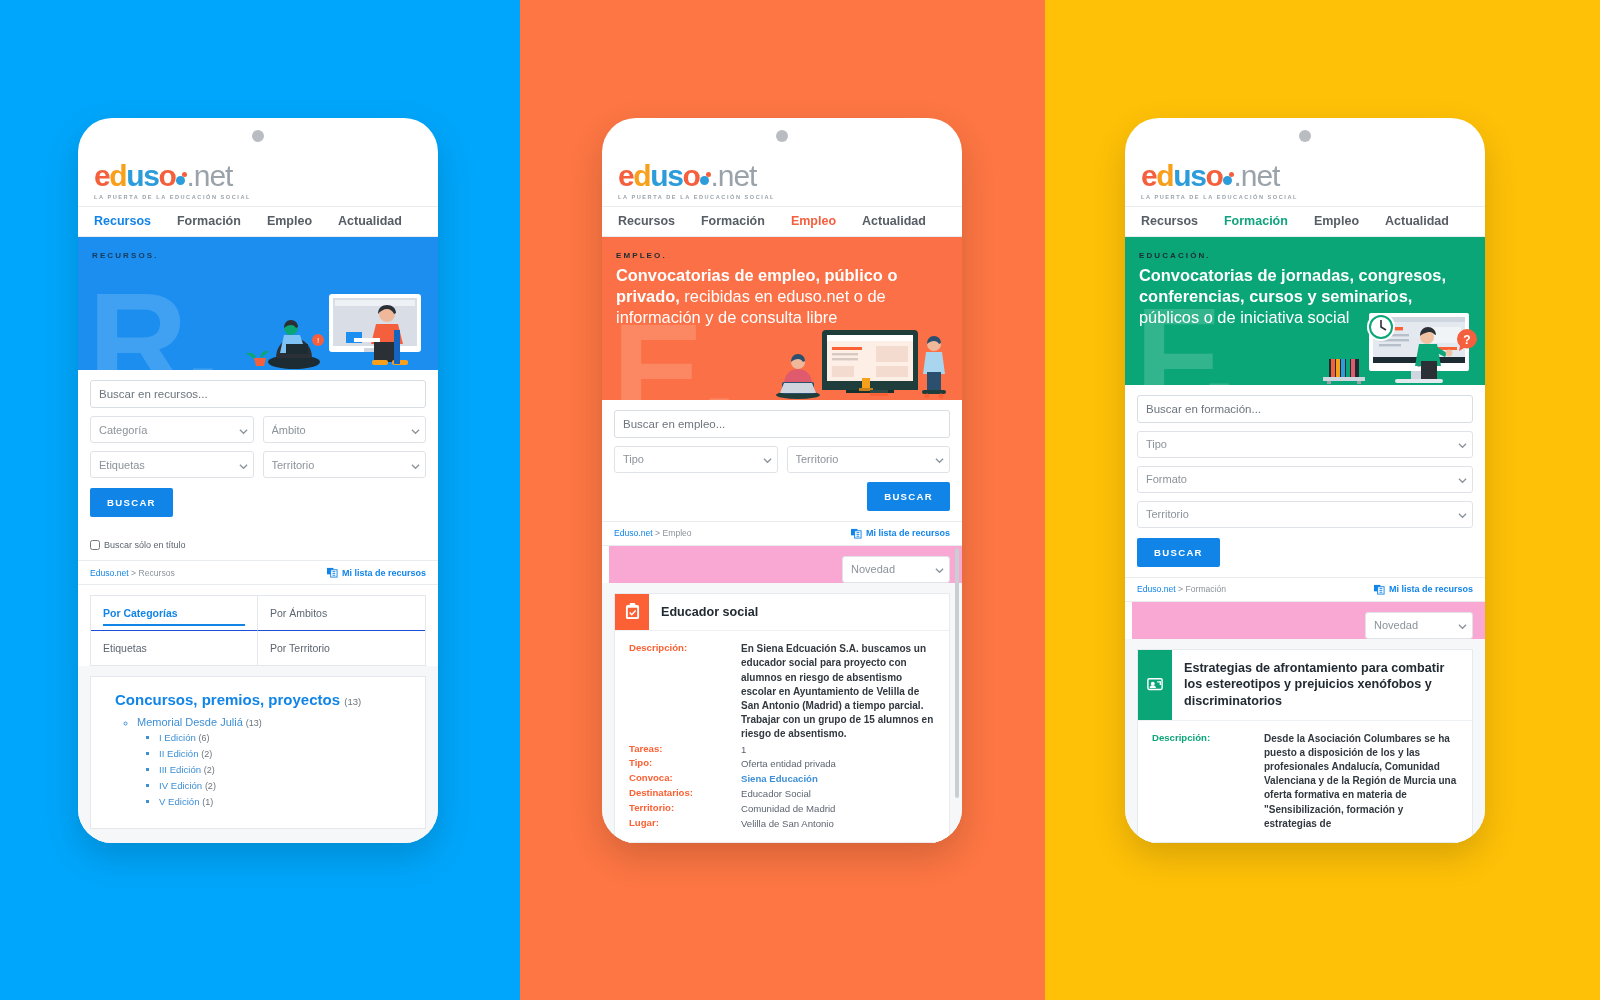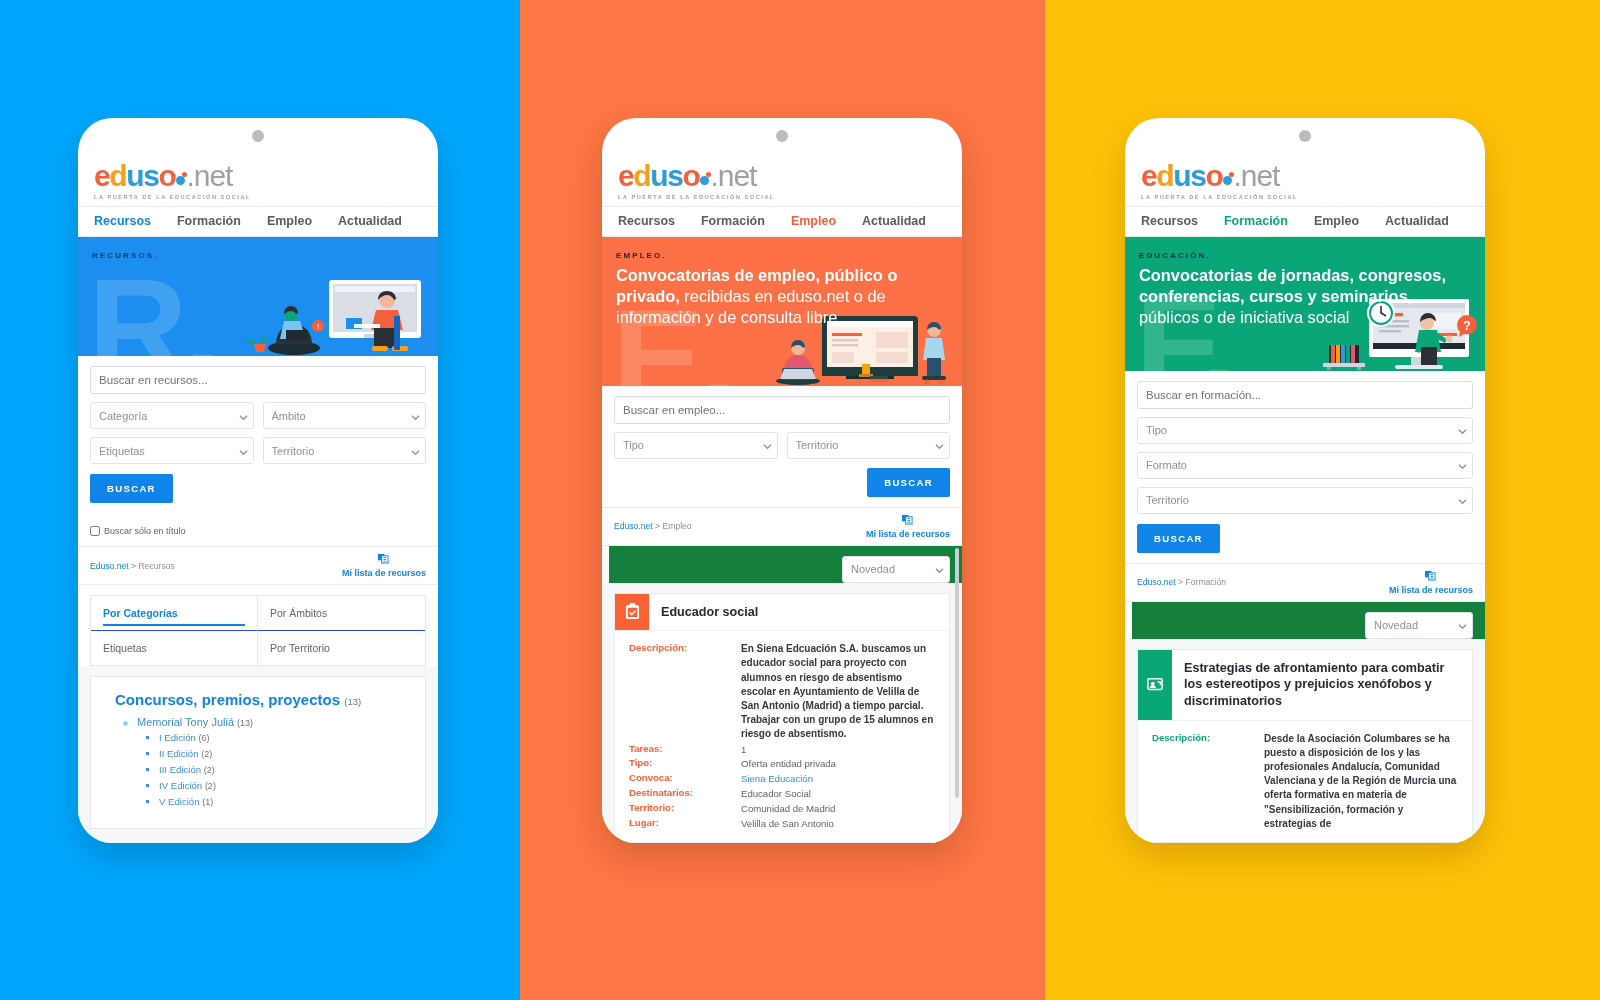--- a/index.html
+++ b/index.html
@@ -127,21 +127,21 @@
   .checkline label { font-size: 9px; color: #5c6570; }
 
   
   .crumbbar {
     display: flex; justify-content: space-between; align-items: center;
     padding: 6px 12px; border-top: 1px solid #e9ecef;
     border-bottom: 1px solid #e9ecef; background: #fff;
   }
   .crumb { font-size: 8.6px; color: #8b939b; }
   .crumb a { color: #1184E8; text-decoration: none; }
-  .mylist { display: flex; align-items: center; gap: 4px; font-size: 9px; font-weight: bold; color: #1184E8; cursor: pointer; flex-direction: column; }
+  .mylist { display: flex; align-items: center; gap: 4px; font-size: 9px; font-weight: bold; color: #1184E8; cursor: pointer; }
 
   
   .tabs-grid {
     display: grid; grid-template-columns: 1fr 1fr;
     border: 1px solid #e4e8ec; margin: 10px 12px 0 12px; background: #fff;
   }
   .tab {
     padding: 11px 12px; font-size: 10.5px; color: #5c6570; cursor: pointer;
     border-right: 1px solid #e4e8ec; border-bottom: 1px solid #1d4ed8;
     position: relative;
@@ -160,21 +160,21 @@
   .res-title { font-size: 15px; font-weight: bold; color: #1184E8; }
   .res-title .count { font-size: 9.5px; font-weight: normal; color: #6c757d; }
   .lvl1 { list-style: circle; margin: 8px 0 0 22px; }
   .lvl1 > li { font-size: 11px; color: #3E8FD6; margin-bottom: 3px; }
   .lvl1 > li .count { color: #6c757d; font-size: 9px; }
   .lvl2 { list-style: square; margin: 4px 0 0 22px; }
   .lvl2 > li { font-size: 9.6px; color: #3E8FD6; margin-bottom: 5px; }
   .lvl2 > li .count { color: #6c757d; }
 
   
-  .sortbar { background: #15803d; padding: 10px 12px 0 12px; display: flex; justify-content: flex-end; margin-left: 7px; }
+  .sortbar { background: #f9a8d4; padding: 10px 12px 0 12px; display: flex; justify-content: flex-end; margin-left: 7px; }
   .sortbar .select-wrap { flex: none; width: 108px; }
   .sortbar .select { background: #fff; }
 
   
   .listwrap { background: #f5f7f9; padding: 10px 12px 0 12px; flex: 1; }
   .listcard { background: #fff; border: 1px solid #e8ebee; }
   .lc-head { display: flex; align-items: stretch; }
   .lc-icon {
     width: 34px; flex: 0 0 34px; display: flex; align-items: center;
     justify-content: center; color: #fff;
@@ -185,21 +185,21 @@
     padding: 10px 12px; font-size: 12.6px; font-weight: bold;
     color: #222b33; line-height: 1.32;
   }
   .lc-body { padding: 11px 14px 10px 14px; border-top: 1px solid #eef1f3; }
   .kv { display: flex; margin-bottom: 1px; }
   .kv .k { width: 112px; flex: 0 0 112px; font-size: 9.6px; font-weight: bold; }
   .kv .v { font-size: 9.6px; color: #5c6570; line-height: 1.45; }
   .kv.desc .v { font-size: 10px; color: #31383f; font-weight: bold; line-height: 1.42; }
   .k.orange { color: #FB6134; }
   .k.green  { color: #0BA678; }
-  .v.link { color: #3E8FD6; }
+  .v.link { color: #3E8FD6; font-weight: bold; }
   .scrollbar {
     position: absolute; right: 3px; top: 430px; width: 4px; height: 250px;
     background: #c9ced3; border-radius: 2px;
   }
 </style>
 </head>
 <body>
 
 <div class="stage">
 
@@ -317,21 +317,21 @@
         <div class="tab active">Por Categorías</div>
         <div class="tab">Por Ámbitos</div>
         <div class="tab">Etiquetas</div>
         <div class="tab">Por Territorio</div>
       </div>
 
       <div class="results-area">
         <div class="rescard">
           <div class="res-title"><span>Concursos, premios, proyectos</span> <span class="count">(13)</span></div>
           <ul class="lvl1">
-            <li><span>Memorial Tony Juliá</span> <span class="count">(13)</span>
+            <li><span>Memorial Desde Juliá</span> <span class="count">(13)</span>
               <ul class="lvl2">
                 <li><span>I Edición</span> <span class="count">(6)</span></li>
                 <li><span>II Edición</span> <span class="count">(2)</span></li>
                 <li><span>III Edición</span> <span class="count">(2)</span></li>
                 <li><span>IV Edición</span> <span class="count">(2)</span></li>
                 <li><span>V Edición</span> <span class="count">(1)</span></li>
               </ul>
             </li>
           </ul>
         </div>

